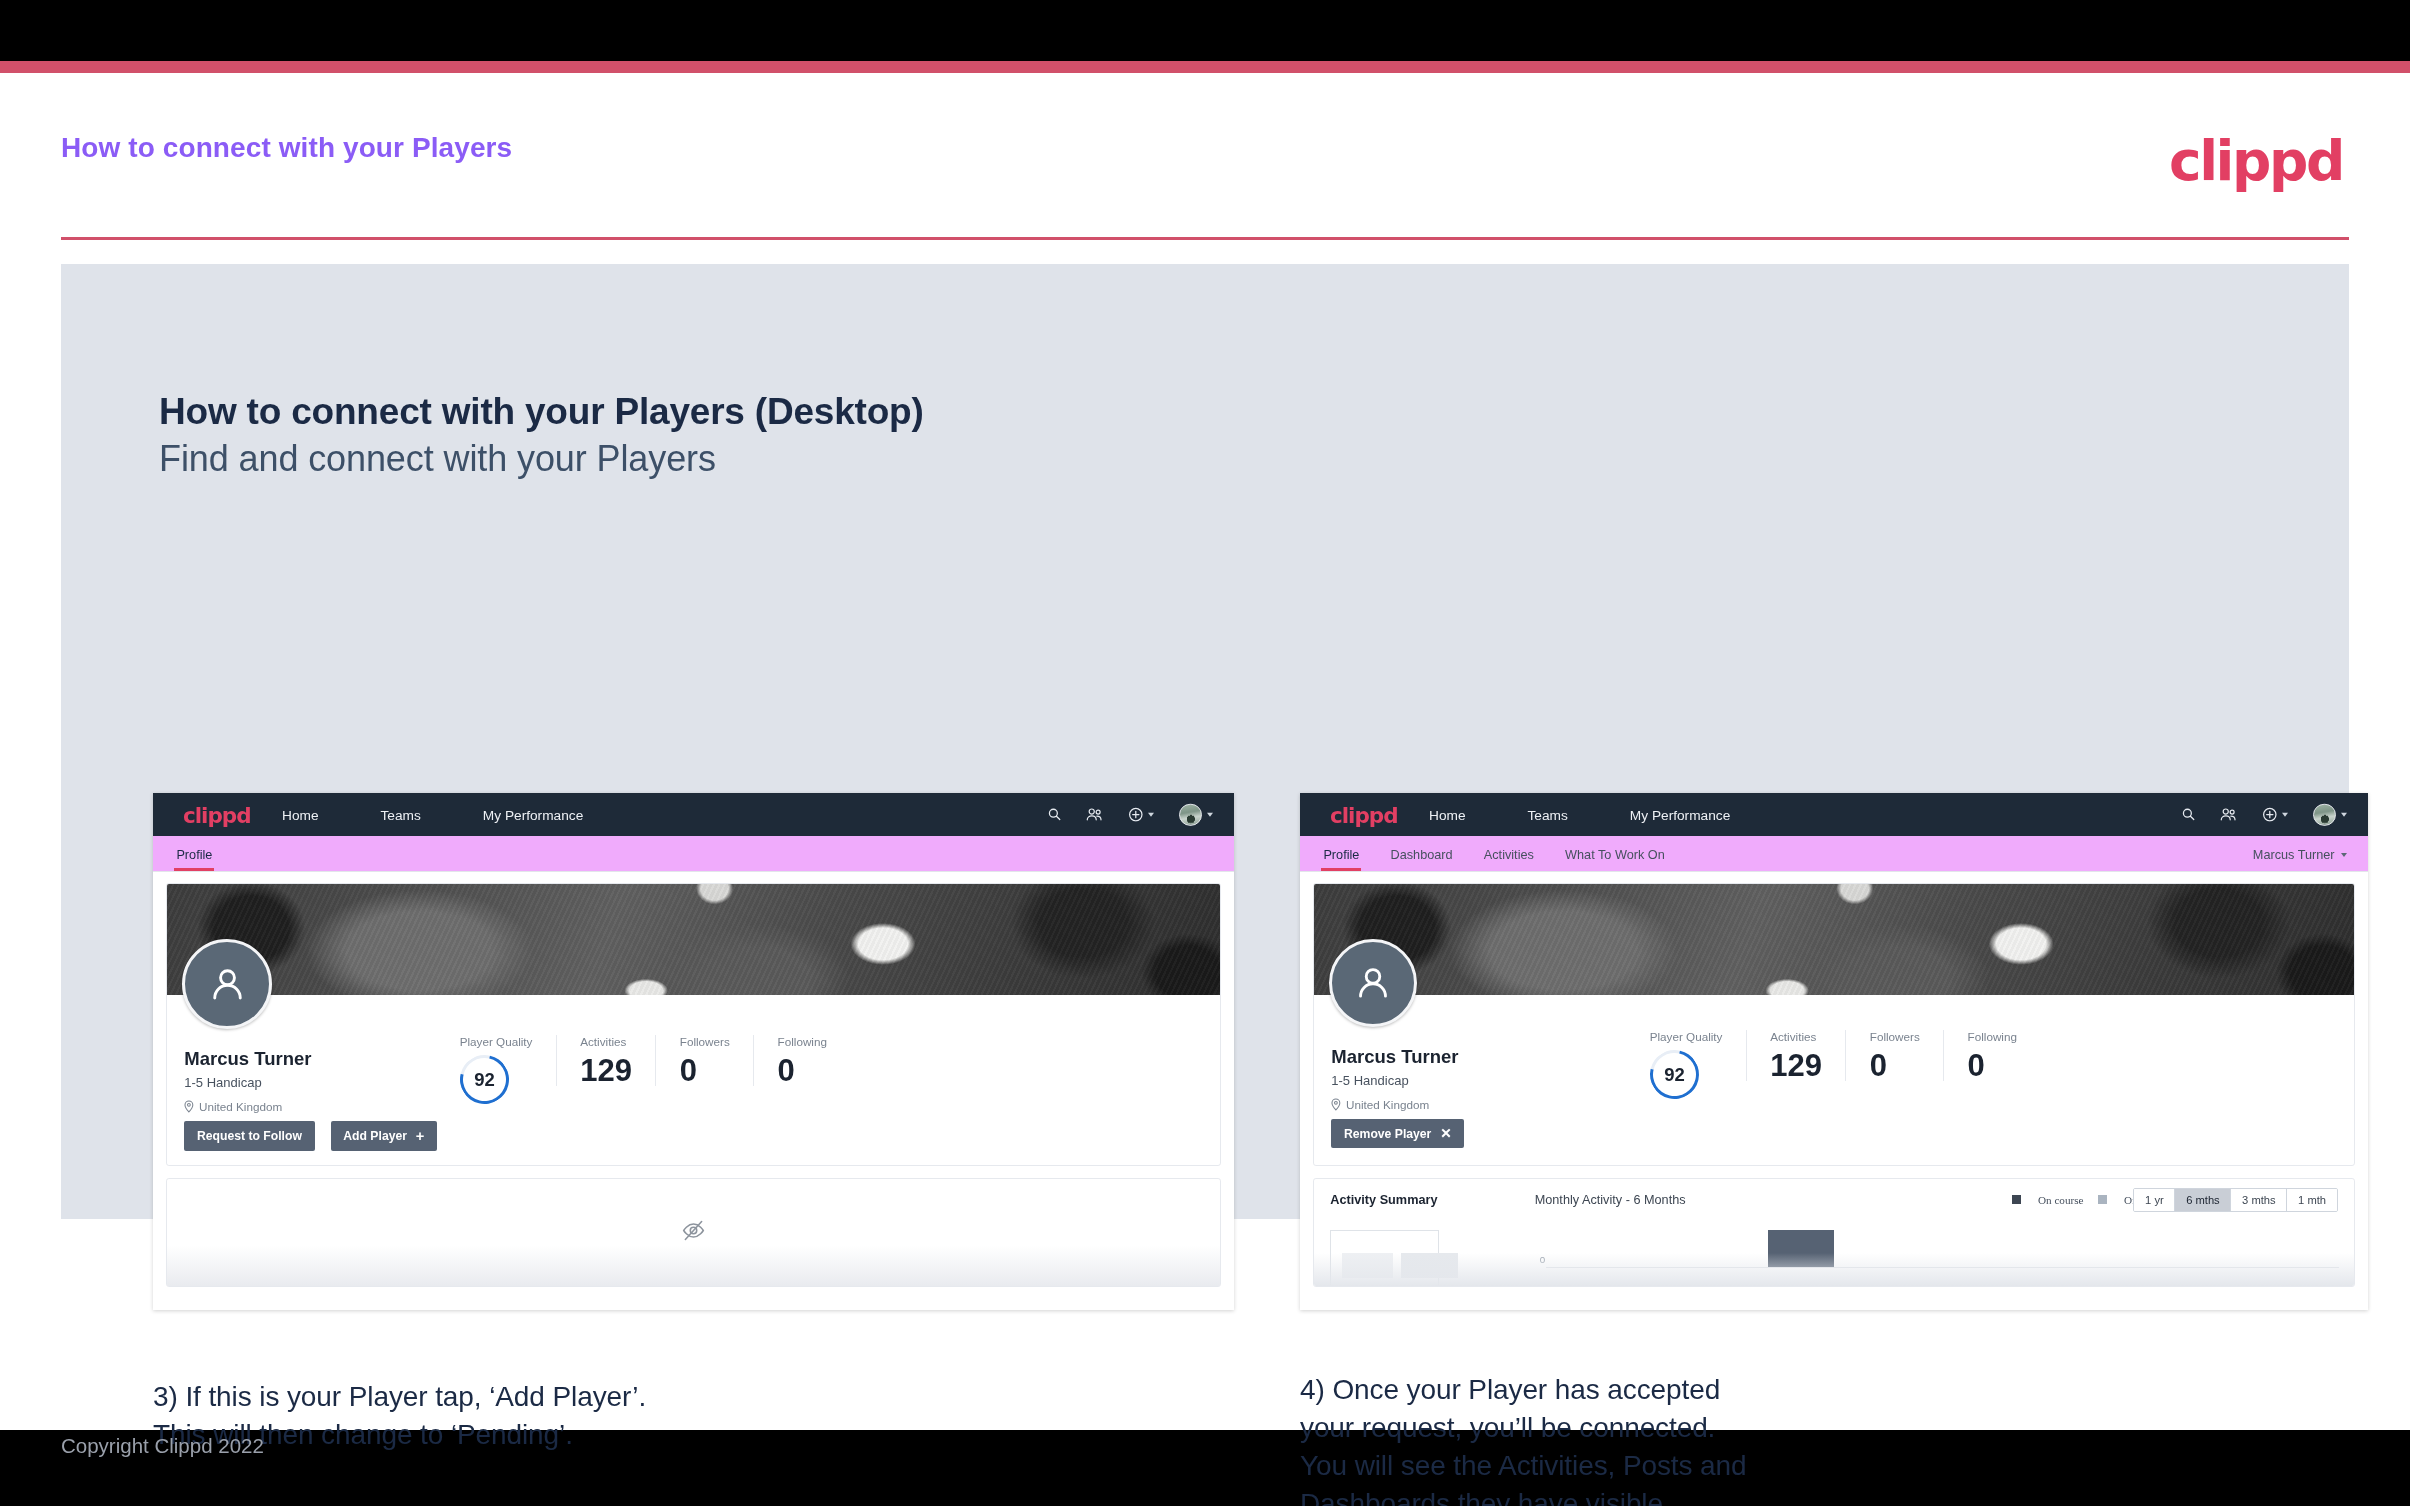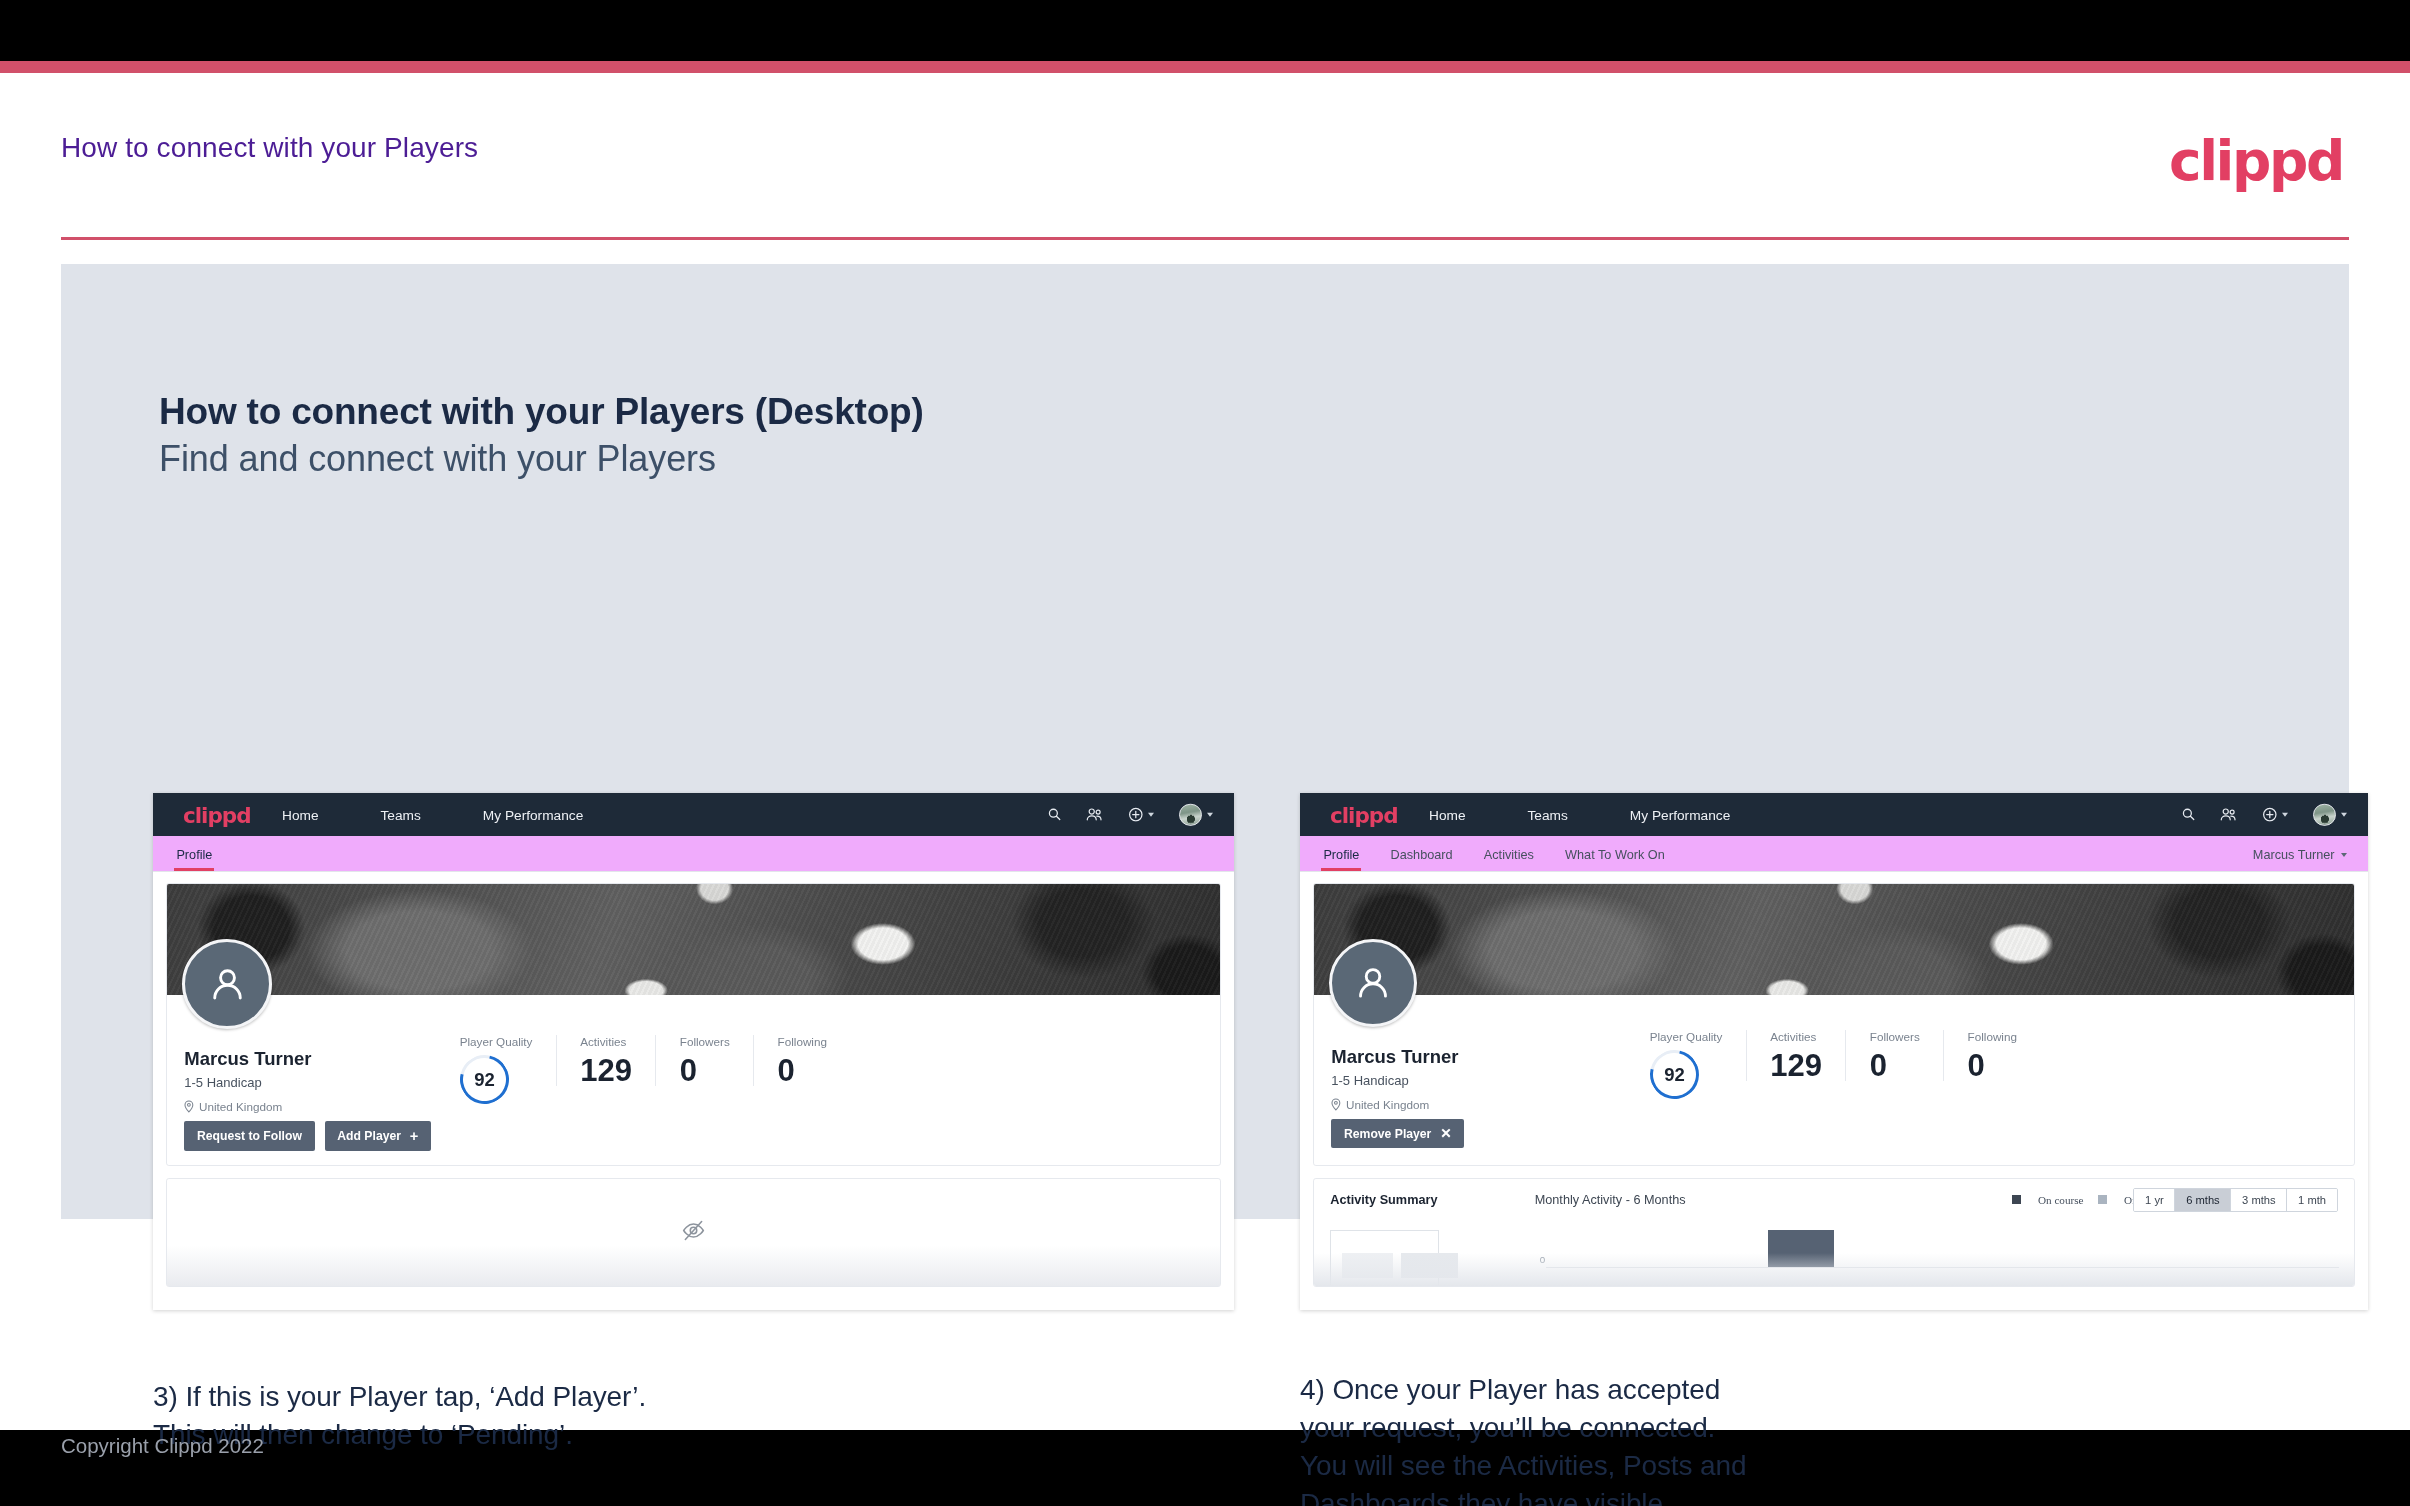--- a/index.html
+++ b/index.html
@@ -23,21 +23,21 @@
 
   .slide {
     position: absolute; left: 0; top: 73px;
     width: 2411px; height: 1357px;
     background: #ffffff;
   }
 
   
   .slide-header-title {
     position: absolute; left: 61px; top: 59px;
-    font-size: 28px; color: #4c1d95; letter-spacing: 0.1px;
+    font-size: 28px; color: #8b5cf6; letter-spacing: 0.1px; font-weight: bold;
   }
   .logo-top {
     position: absolute; right: 68px; top: 56px;
     font-size: 55px; font-weight: 700; color: #e23f63;
     letter-spacing: -2.4px; font-family: "DejaVu Sans", sans-serif;
   }
   .header-rule {
     position: absolute; left: 61px; top: 164px; width: 2288px; height: 2.9px;
     background: #d1506a;
   }
@@ -160,21 +160,21 @@
   .shot-right .pname { left:17.6px; top:162px; font-size:18.5px; }
 
   .phandi { position:absolute; color:#48525f; }
   .shot-left .phandi  { left:17.6px; top:191px; font-size:13px; }
   .shot-right .phandi { left:17.6px; top:189px; font-size:13px; }
 
   .ploc { position:absolute; color:#7a838f; font-size:11.7px; display:flex; align-items:center; gap:4.9px; }
   .shot-left .ploc  { left:17.6px; top:216px; }
   .shot-right .ploc { left:17.6px; top:214px; }
 
-  .btnrow { position:absolute; display:flex; gap:10px;justify-content:space-between; }
+  .btnrow { position:absolute; display:flex; gap:16px;justify-content:space-between; }
   .shot-left .btnrow  { left:17.6px; top:237px; }
   .shot-right .btnrow { left:17.6px; top:235px; }
   .gbtn {
     background:#566273; color:#fff; font-size:12.2px; font-weight:600;
     padding:7.8px 12.7px; border-radius:2px; display:flex; align-items:center; gap:8.8px;
     white-space:nowrap; line-height:1;
   }
 
   
   .stats { position:absolute; display:flex; align-items:flex-start; }

